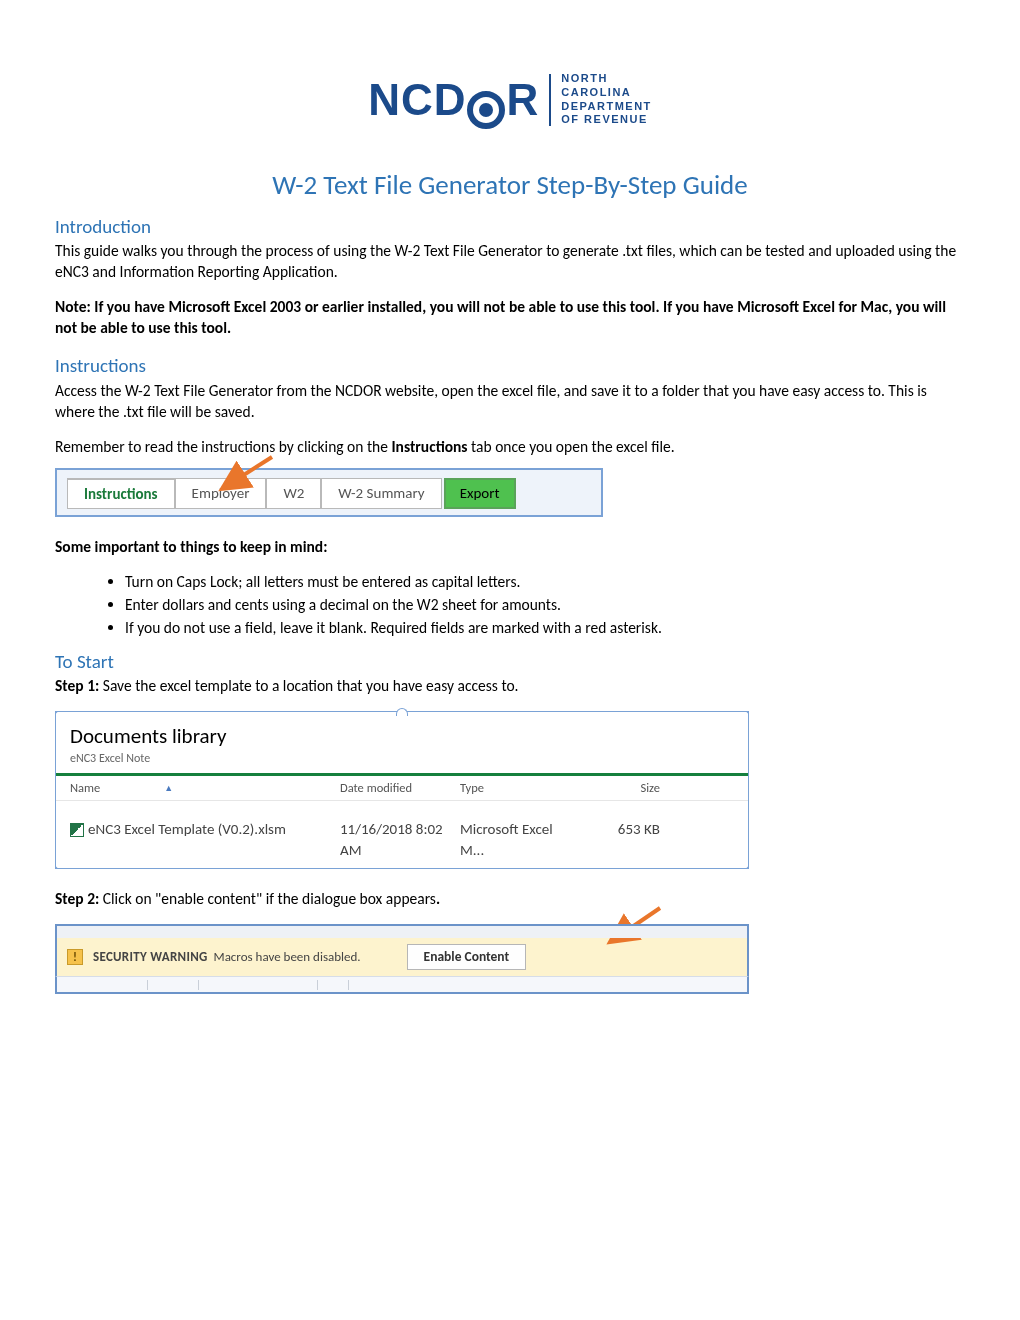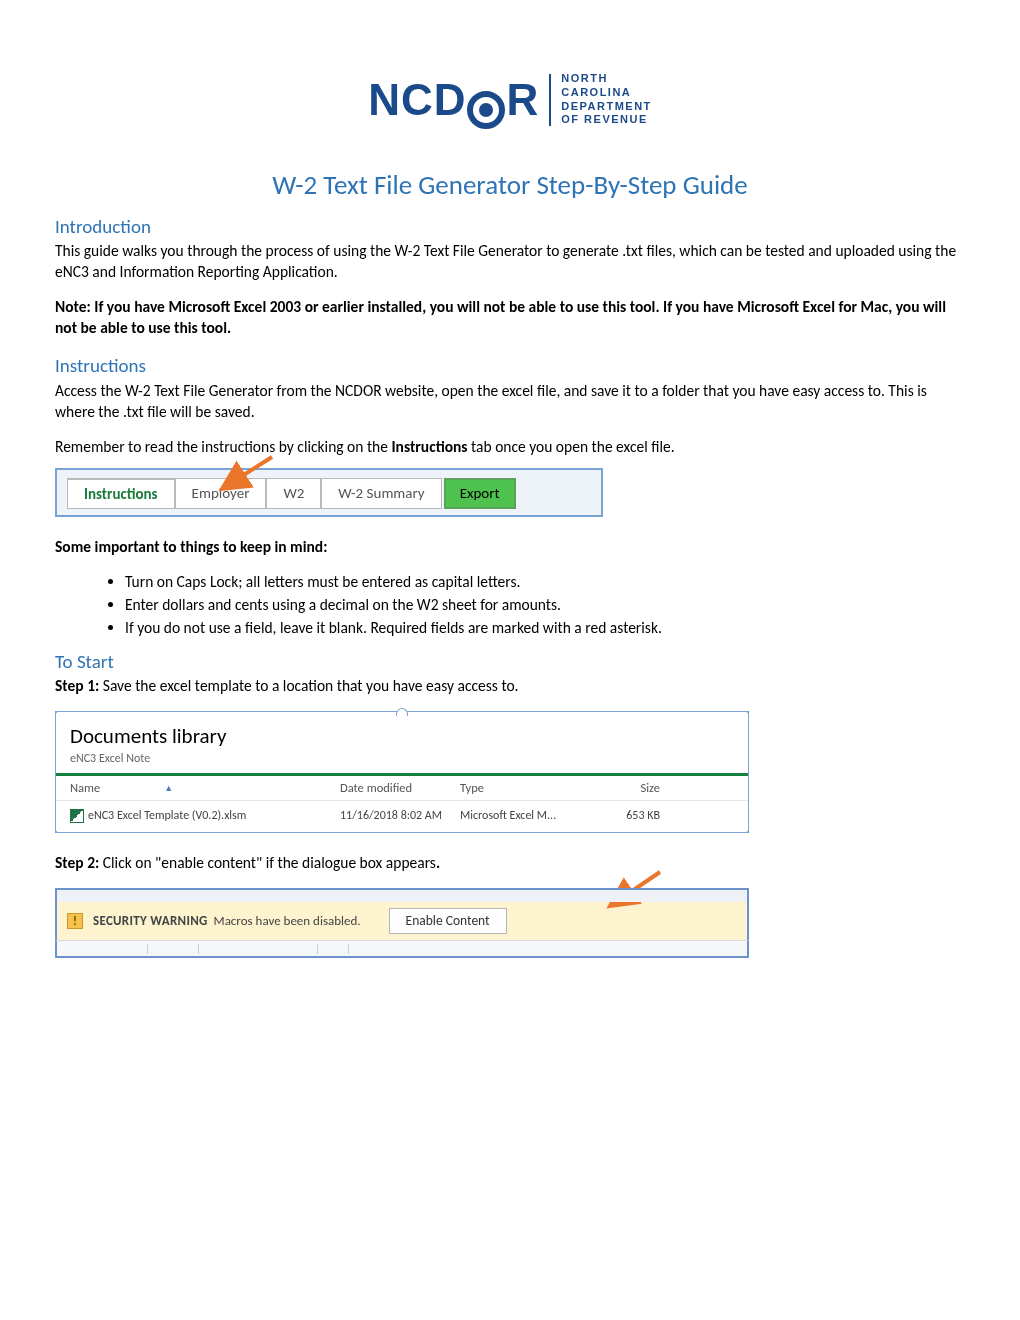--- a/index.html
+++ b/index.html
@@ -139,22 +139,22 @@
     .lib-cols {
       display: flex;
       border-top: 3px solid #15803d;
       border-bottom: 1px solid #e6e6e6;
       padding: 4px 14px;
       font-size: 12.5px;
       color: #555;
     }
     .lib-row {
       display: flex;
-      padding: 6px 14px 8px 14px;
-      font-size: 12px;
+      padding: 18px 14px 8px 14px;
+      font-size: 15px;
       color: #444;
       align-items: flex-start;
     }
     .col-name { width: 270px; display:flex; align-items:center; gap:4px;}
     .col-date { width: 120px; }
     .col-type { width: 120px; }
     .col-size { width: 90px; text-align: right; padding-right: 10px;}
     .sort-caret { font-size: 9px; color: #4a7abf; margin-left: 60px; }
     .notch {
       position: absolute;
@@ -206,26 +206,27 @@
     .warn-icon {
       width: 16px; height: 16px;
       background: #f6c24b;
       border: 1px solid #c99a2a;
       display:flex; align-items:center; justify-content:center;
       font-weight:700; font-size:12px; color:#6b4a00;
     }
     .sec-label { font-size: 13px; color:#444; }
     .sec-label b { letter-spacing: 0.3px; }
     .enable-btn {
-      margin-left: 18px;
+      margin-left: 36px;
       background: #fefefe;
       border: 1px solid #b6b6b6;
       padding: 3px 16px;
       font-size: 13.5px;
       color: #333;
+      font-weight: bold;
     }
     .sec-bottom {
       height: 18px;
       border: 2px solid #6b93c9;
       border-top: 1px solid #d6dde8;
       background: #f5f7fb;
       position: relative;
     }
     .sec-bottom::before, .sec-bottom::after {
       content:''; position:absolute; top:3px; height:10px;

